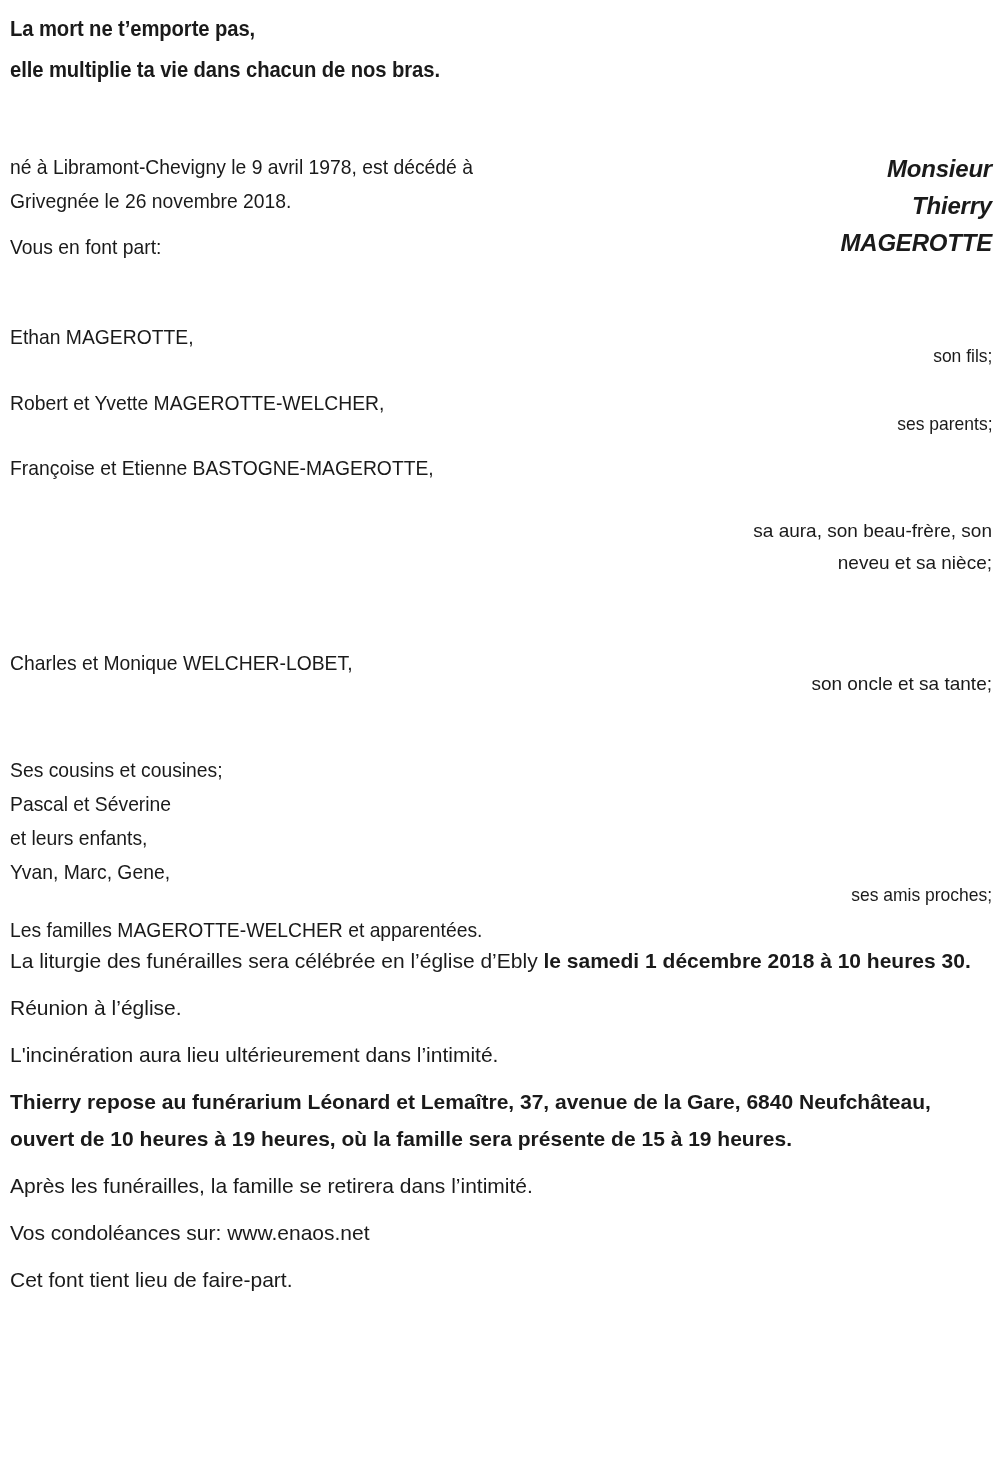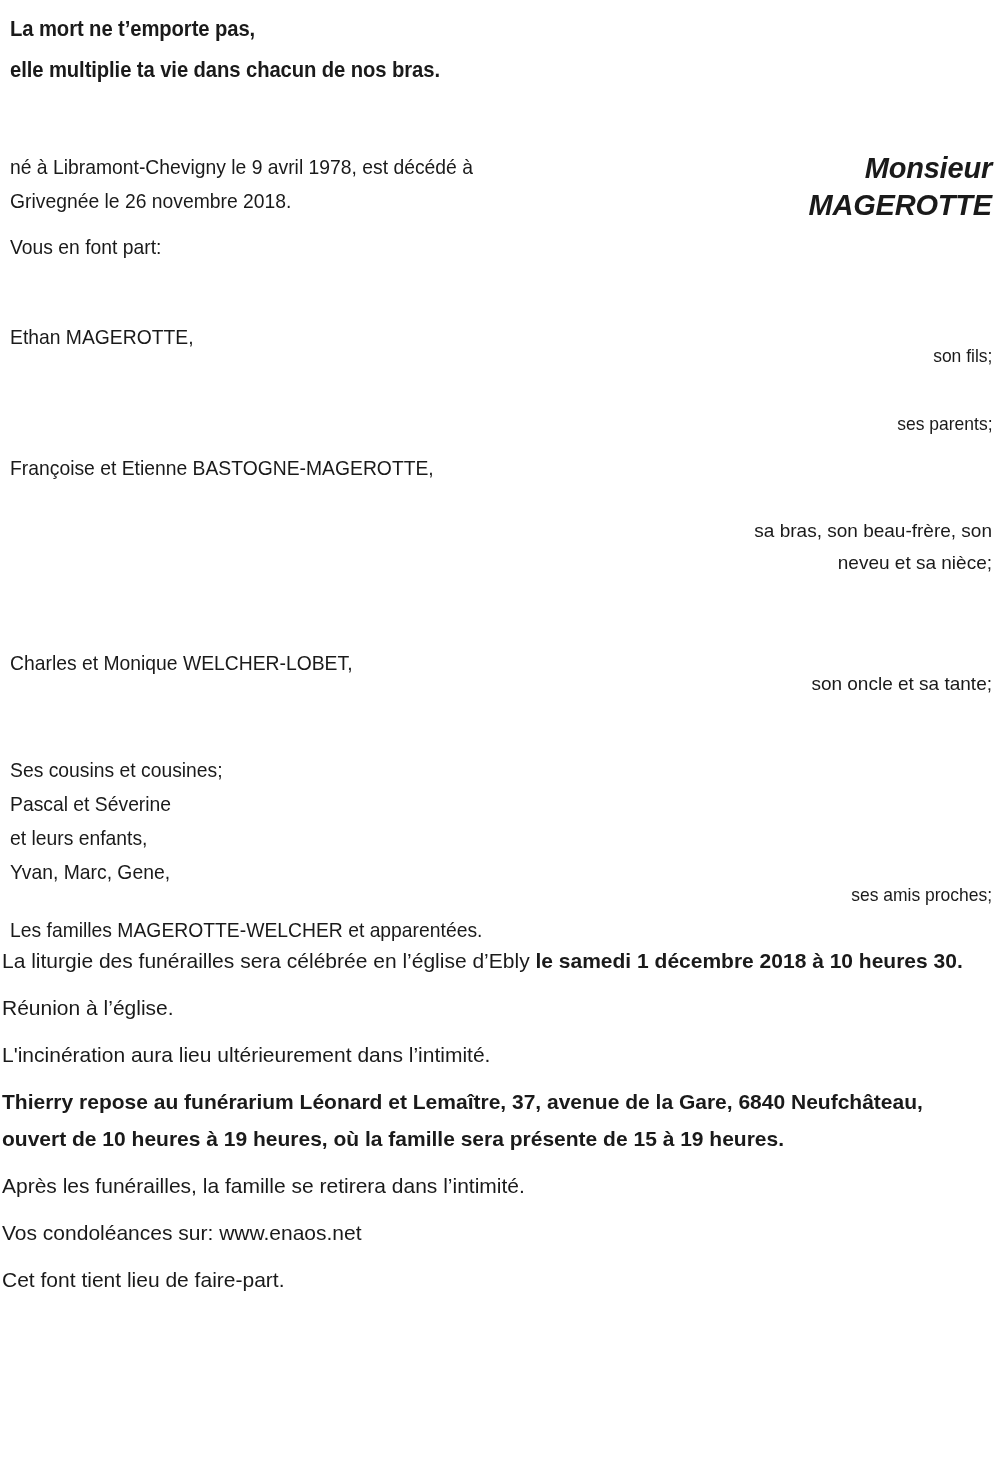--- a/index.html
+++ b/index.html
@@ -88,29 +88,29 @@
   .rel {
     font-size: 19px;
     line-height: 32px;
   }
 
   
   .name-block {
     text-align: right;
     font-style: italic;
     font-weight: bold;
-    font-size: 29px;
+    font-size: 24px;
     line-height: 37px;
     letter-spacing: -0.2px;
   }
 
   
   .lower {
     position: absolute;
-    left: 2px;
+    left: 10px;
     top: 942px;
     width: 982px;
   }
   .para {
     font-size: 21px;
     line-height: 37px;
     margin: 0 0 10px 0;
   }
   .b { font-weight: bold; }
   .para.allbold { font-weight: bold; }
@@ -128,45 +128,49 @@
   <div class="body-grid">
 
     <div class="row" style="height:170px;">
       <div class="left-col">
         <div class="ln"><span class="cond">né à Libramont-Chevigny le 9 avril 1978, est décédé à</span></div>
         <div class="ln"><span class="cond">Grivegnée le 26 novembre 2018.</span></div>
         <div class="ln" style="margin-top:12px;"><span class="cond">Vous en font part:</span></div>
       </div>
       <div class="right-col">
         <div class="name-block">Monsieur</div>
+        <div class="name-block">Thierry</div>
         <div class="name-block">MAGEROTTE</div>
       </div>
     </div>
 
     <div class="row" style="height:66px;">
       <div class="left-col">
         <div class="ln"><span class="cond">Ethan MAGEROTTE,</span></div>
       </div>
       <div class="right-col" style="top:20px;">
         <div class="rel"><span class="cond-r">son fils;</span></div>
       </div>
     </div>
 
     <div class="row" style="height:65px;">
+      <div class="left-col">
+        <div class="ln"><span class="cond">Robert et Yvette MAGEROTTE-WELCHER,</span></div>
+      </div>
       <div class="right-col" style="top:22px;">
         <div class="rel"><span class="cond-r">ses parents;</span></div>
       </div>
     </div>
 
     <div class="row" style="height:195px;">
       <div class="left-col">
         <div class="ln"><span class="cond">Françoise et Etienne BASTOGNE-MAGEROTTE,</span></div>
       </div>
       <div class="right-col" style="top:64px; width:240px;">
-        <div class="rel">sa bras, son beau-frère, son neveu et sa nièce;</div>
+        <div class="rel">sa aura, son beau-frère, son neveu et sa nièce;</div>
       </div>
     </div>
 
     <div class="row" style="height:107px;">
       <div class="left-col">
         <div class="ln"><span class="cond">Charles et Monique WELCHER-LOBET,</span></div>
       </div>
       <div class="right-col" style="top:22px; width:210px;">
         <div class="rel">son oncle et sa tante;</div>
       </div>

